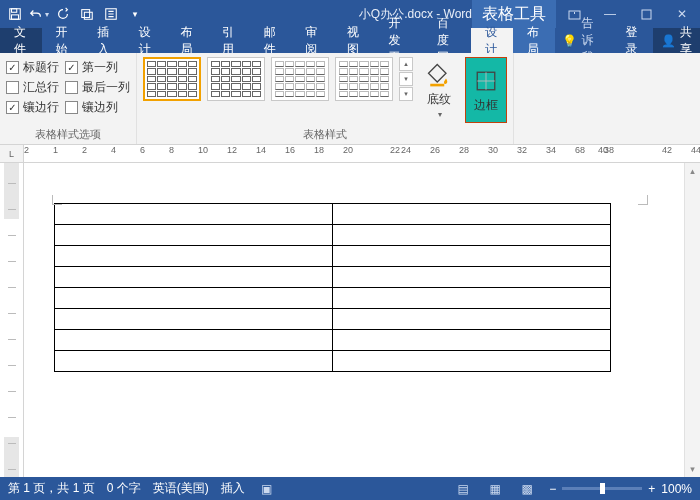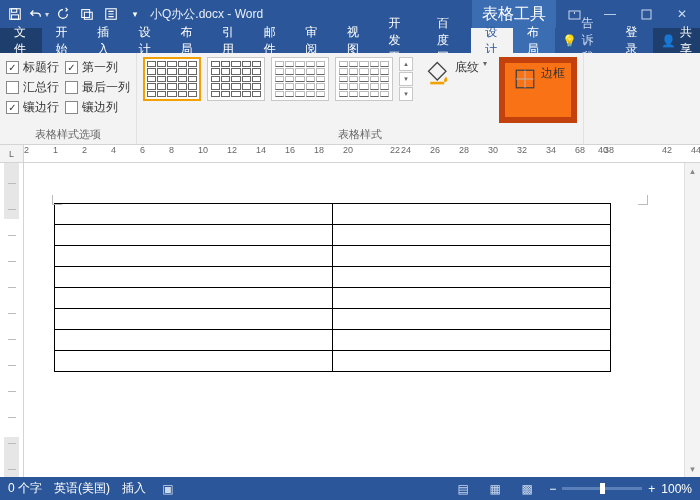--- a/index.html
+++ b/index.html
@@ -1,21 +1,21 @@
 <!DOCTYPE html>
 <html><head>
 <meta charset="utf-8">
 <style>
 *{box-sizing:border-box;margin:0;padding:0;font-family:"Microsoft YaHei","Segoe UI",sans-serif;font-size:12px;-webkit-user-select:none;user-select:none}
 body{width:700px;height:500px;overflow:hidden;background:#fff;display:flex;flex-direction:column}
 .titlebar{height:28px;background:#2b579a;color:#fff;display:flex;align-items:center}
 .qat{display:flex;align-items:center;gap:2px;padding:0 4px}
 .qat .ic{width:22px;height:22px;display:flex;align-items:center;justify-content:center;color:#fff}
 .qat .ic svg{width:14px;height:14px}
-.title-center{flex:1;text-align:left;font-size:12px;color:#e8eef8}
+.title-center{flex:1;text-align:right;font-size:12px;color:#e8eef8}
 .title-tool{background:#3b6db3;padding:4px 10px;color:#fff;font-size:16px}
 .winctl{display:flex}
 .winctl div{width:36px;height:28px;display:flex;align-items:center;justify-content:center;color:#cbd9ef}
 .tabs{height:25px;background:#2b579a;display:flex;align-items:stretch;color:#fff}
 .tab{padding:0 14px;display:flex;align-items:center;font-size:12px;color:#fff;cursor:pointer}
 .tab.file{background:#1e3e6e}
 .tab.active{background:#f3f3f3;color:#2b579a}
 .tab.ctx{background:#3b6db3}
 .tab.ctx.active{background:#f3f3f3;color:#2b579a}
 .tellme{display:flex;align-items:center;color:#cbd9ef;padding:0 8px;gap:4px}
@@ -27,21 +27,21 @@
 .chk{display:flex;align-items:center;gap:4px;font-size:12px;color:#333;height:20px}
 .chk .box{width:13px;height:13px;border:1px solid #888;background:#fff;display:flex;align-items:center;justify-content:center;font-size:10px;color:#333}
 .styles{display:flex;gap:6px;align-items:center}
 .style-thumb{width:58px;height:44px;border:1px solid #c8c8c8;background:#fff;padding:3px;display:grid;grid-template-columns:repeat(5,1fr);grid-template-rows:repeat(5,1fr);gap:1px}
 .style-thumb.sel{border:1px solid #f2a100;box-shadow:0 0 0 1px #f2a100 inset}
 .style-thumb div{background:#fff;border:0.5px solid #bbb}
 .style-thumb.full div{border:0.5px solid #666}
 .style-thumb.rows div{border-bottom:0.5px solid #666}
 .spin{width:14px;display:flex;flex-direction:column;gap:1px}
 .spin div{flex:1;border:1px solid #c8c8c8;background:#fff;display:flex;align-items:center;justify-content:center;font-size:7px;color:#666}
-.bigbtn{display:flex;flex-direction:row;align-items:flex-start;justify-content:center;gap:2px;padding:2px 6px;height:66px}
+.bigbtn{display:flex;flex-direction:column;align-items:center;justify-content:center;gap:2px;padding:2px 6px;height:66px}
 .bigbtn .lbl{font-size:12px;color:#333}
 .bigbtn svg{width:28px;height:28px}
 .ruler-h{height:18px;background:#fff;border-bottom:1px solid #d4d4d4;display:flex}
 .ruler-corner{width:24px;border-right:1px solid #d4d4d4;background:#f3f3f3;display:flex;align-items:center;justify-content:center;font-size:9px;color:#666}
 .ruler-track{flex:1;position:relative;background:#fff;overflow:hidden}
 .ruler-track .num{position:absolute;top:0;font-size:9px;color:#666}
 .doc-area{flex:1;display:flex;overflow:hidden;background:#fff}
 .ruler-v{width:24px;background:#fff;border-right:1px solid #d4d4d4;position:relative}
 .ruler-v .dash{position:absolute;left:8px;width:8px;height:1px;background:#bbb}
 .ruler-v .gray{position:absolute;left:4px;right:4px;background:#e6e6e6}
@@ -303,21 +303,21 @@
       </div>
       <div class="bigbtn">
         <svg viewBox="0 0 32 32">
             <path fill="none" stroke="#444" stroke-width="1.5" d="M14 4l10 10-10 10L4 14z"></path>
             <path fill="#f2a100" d="M24 20c2 3 2 5 0 6s-3-1-2-3z"></path>
             <rect x="6" y="26" width="16" height="3" fill="#f2a100"></rect>
           </svg>
         <span class="lbl">底纹</span>
           <span class="drop">▾</span>
       </div>
-      <div class="bigbtn" style="border:6px solid #c2410c;background:#f97316">
+      <div class="bigbtn" style="border:1px solid #c2410c;background:#14b8a6">
         <svg viewBox="0 0 32 32">
             <rect x="6" y="6" width="20" height="20" fill="none" stroke="#444" stroke-width="1.5"></rect>
             <path stroke="#bbb" d="M6 16h20M16 6v20"></path>
           </svg>
         <span class="lbl">边框</span>
       </div>
     </div>
     <div class="group-label">表格样式</div>
   </div>
 </div>
@@ -412,20 +412,21 @@
     </div>
   </div>
   <div class="scrollbar-v">
     <div class="arr">▴</div>
     <div class="track"></div>
     <div class="arr">▾</div>
   </div>
 </div>
 
 <div class="statusbar">
+  <span>第 1 页，共 1 页</span>
   <span>0 个字</span>
   <span>英语(美国)</span>
   <span>插入</span>
   <span class="ic">▣</span>
   <span class="spacer"></span>
   <span class="ic">▤</span>
   <span class="ic">▦</span>
   <span class="ic">▩</span>
   <div class="zoom">
     <span>−</span>

